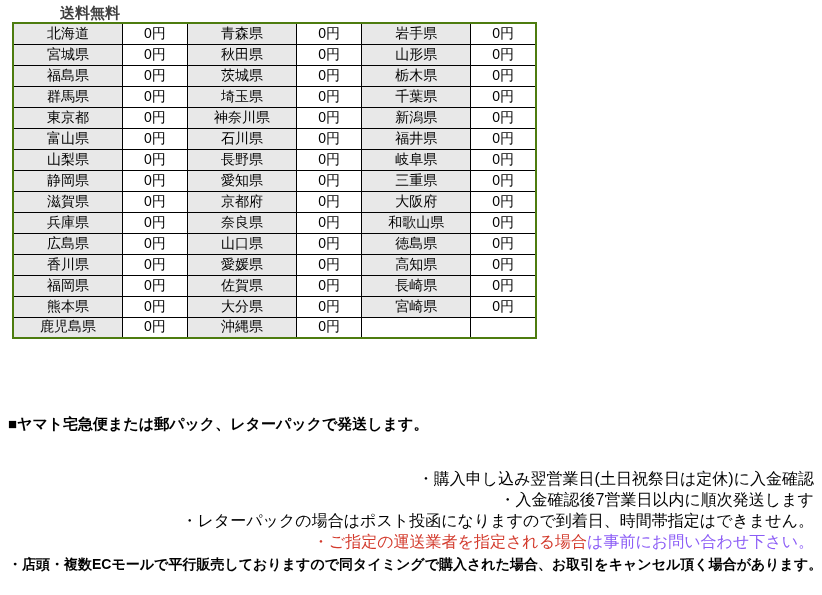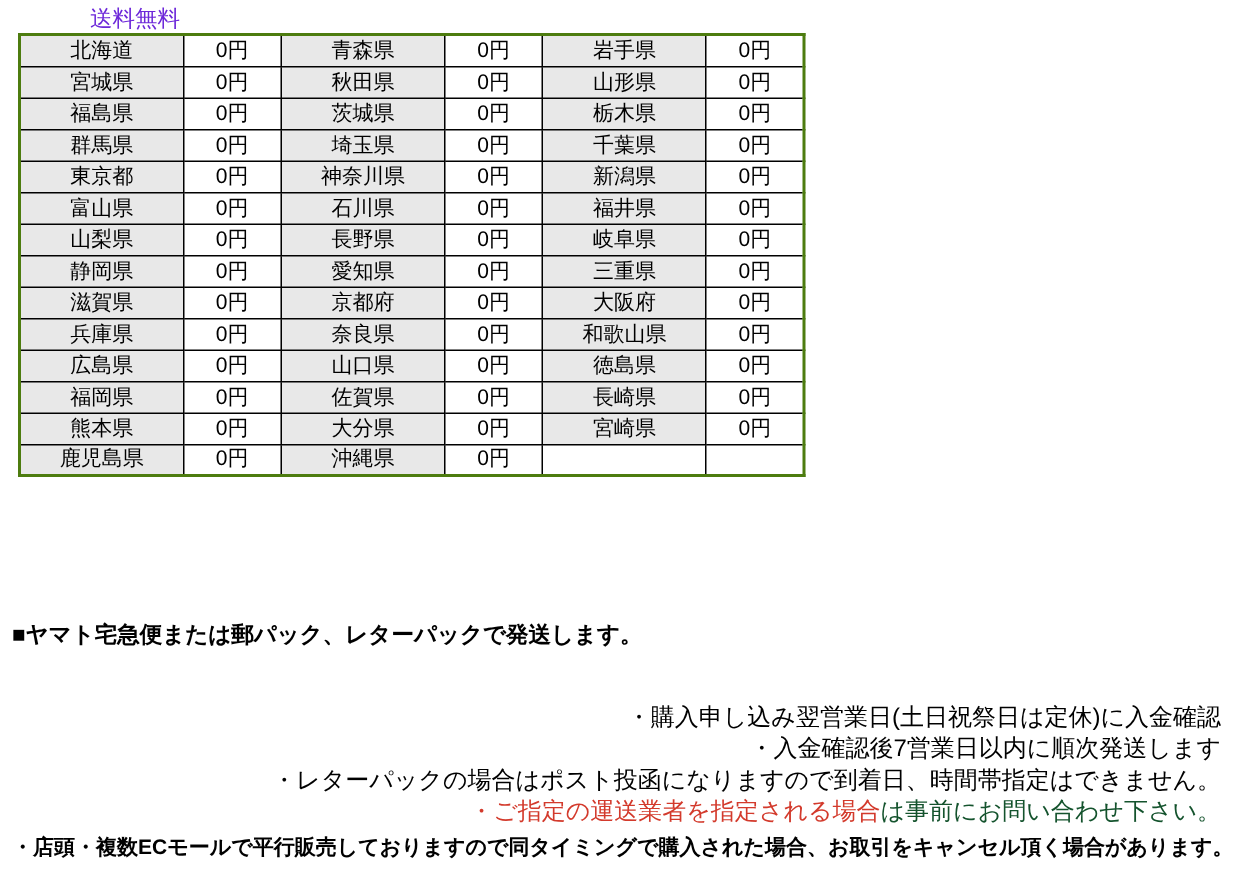--- a/index.html
+++ b/index.html
@@ -18,22 +18,22 @@
     position: relative;
     width: 822px;
     height: 595px;
     box-sizing: border-box;
   }
   .heading-free-shipping {
     position: absolute;
     left: 60px;
     top: 4px;
     font-size: 15px;
-    font-weight: normal;
-    color: #6d28d9;
+    font-weight: bold;
+    color: #404040;
     letter-spacing: 0px;
     line-height: 18px;
   }
   table.shipping-table {
     position: absolute;
     left: 12px;
     top: 22px;
     border-collapse: collapse;
     border: 2px solid #4d7c0f;
     table-layout: fixed;
@@ -79,21 +79,21 @@
     line-height: 21px;
     text-align: right;
   }
   .bullets .line {
     white-space: nowrap;
   }
   .bullets .line.red {
     color: #d33a2c;
   }
   .bullets .line .black {
-    color: #14532d;
+    color: #8b5cf6;
   }
   .fineprint {
     font-size: 14px;
     font-weight: bold;
     line-height: 16px;
     margin-top: 4px;
     white-space: nowrap;
   }
 </style>
 </head>
@@ -184,20 +184,28 @@
           <td class="fee">0円</td>
           <td class="pref">和歌山県</td>
           <td class="fee">0円</td>
         </tr>
         <tr>
           <td class="pref">広島県</td>
           <td class="fee">0円</td>
           <td class="pref">山口県</td>
           <td class="fee">0円</td>
           <td class="pref">徳島県</td>
+          <td class="fee">0円</td>
+        </tr>
+        <tr>
+          <td class="pref">香川県</td>
+          <td class="fee">0円</td>
+          <td class="pref">愛媛県</td>
+          <td class="fee">0円</td>
+          <td class="pref">高知県</td>
           <td class="fee">0円</td>
         </tr>
         <tr>
           <td class="pref">福岡県</td>
           <td class="fee">0円</td>
           <td class="pref">佐賀県</td>
           <td class="fee">0円</td>
           <td class="pref">長崎県</td>
           <td class="fee">0円</td>
         </tr>

